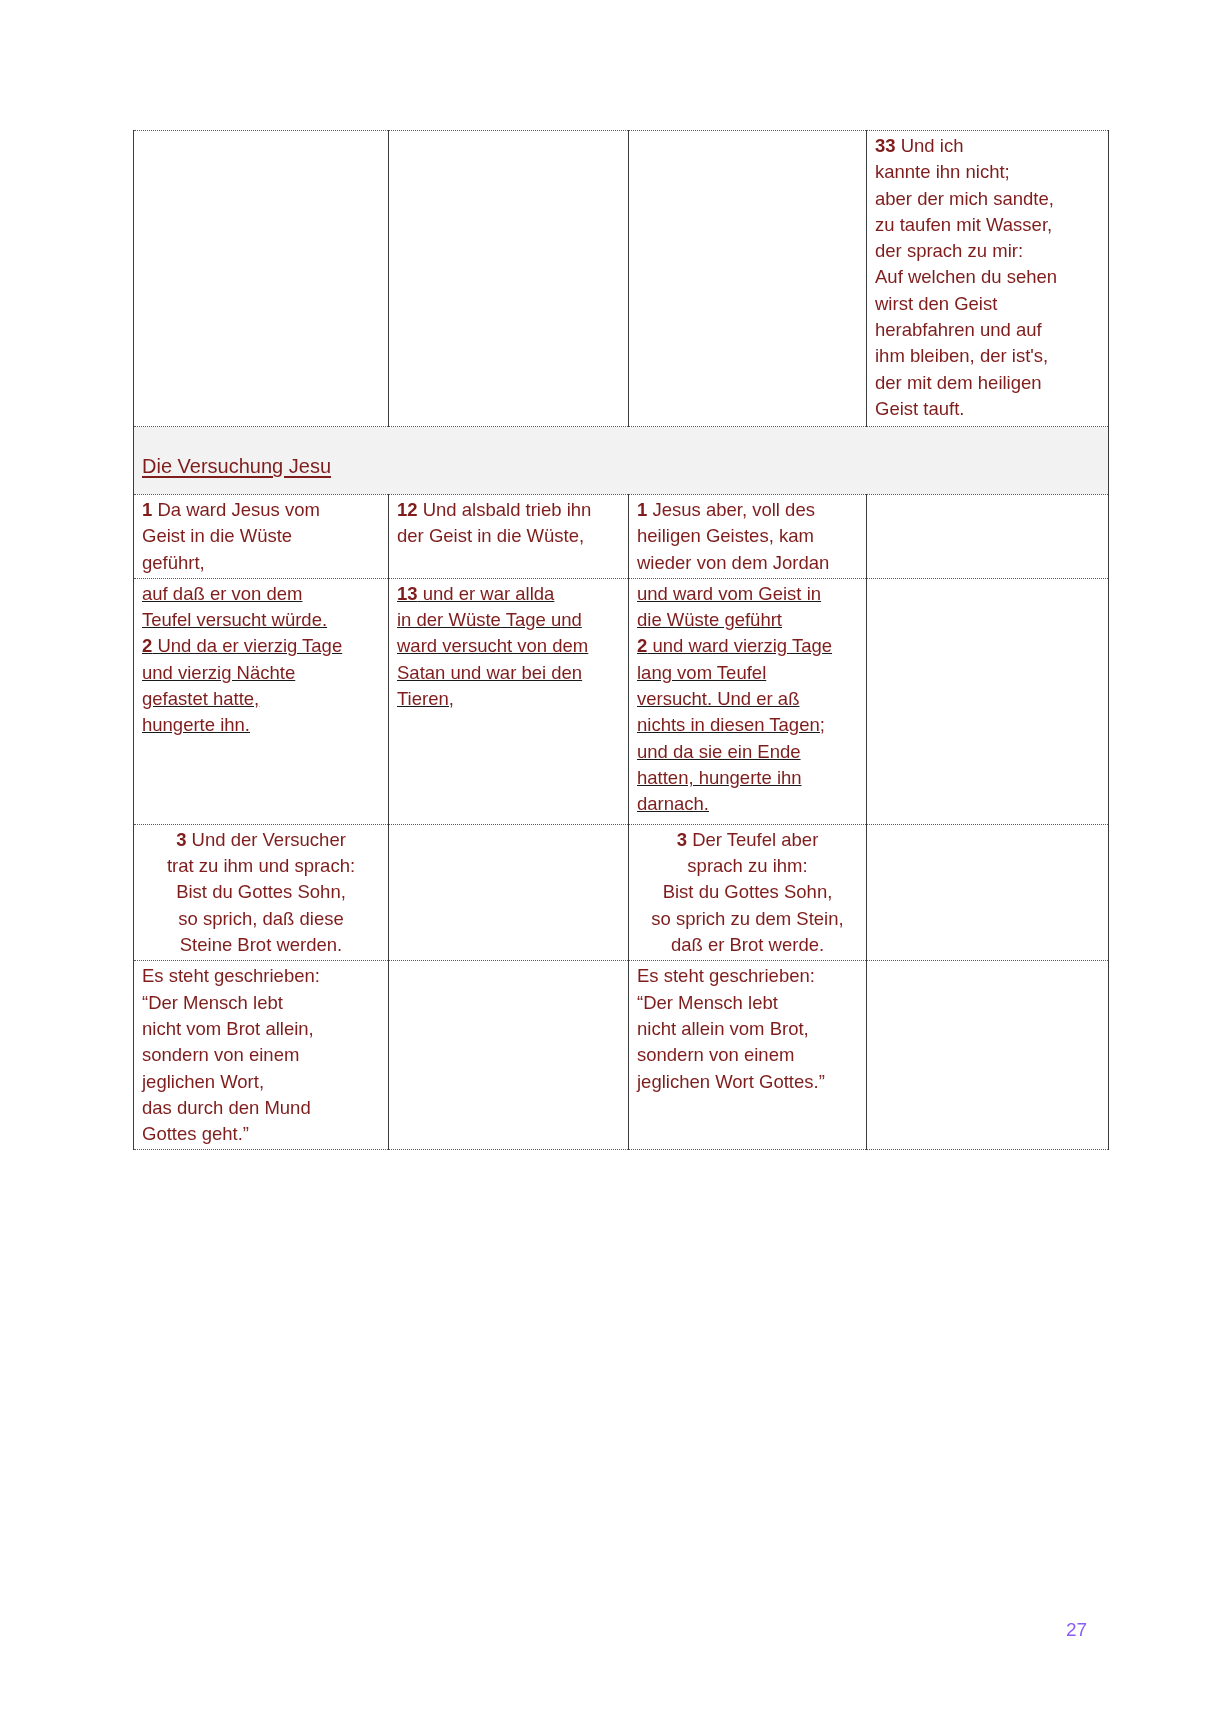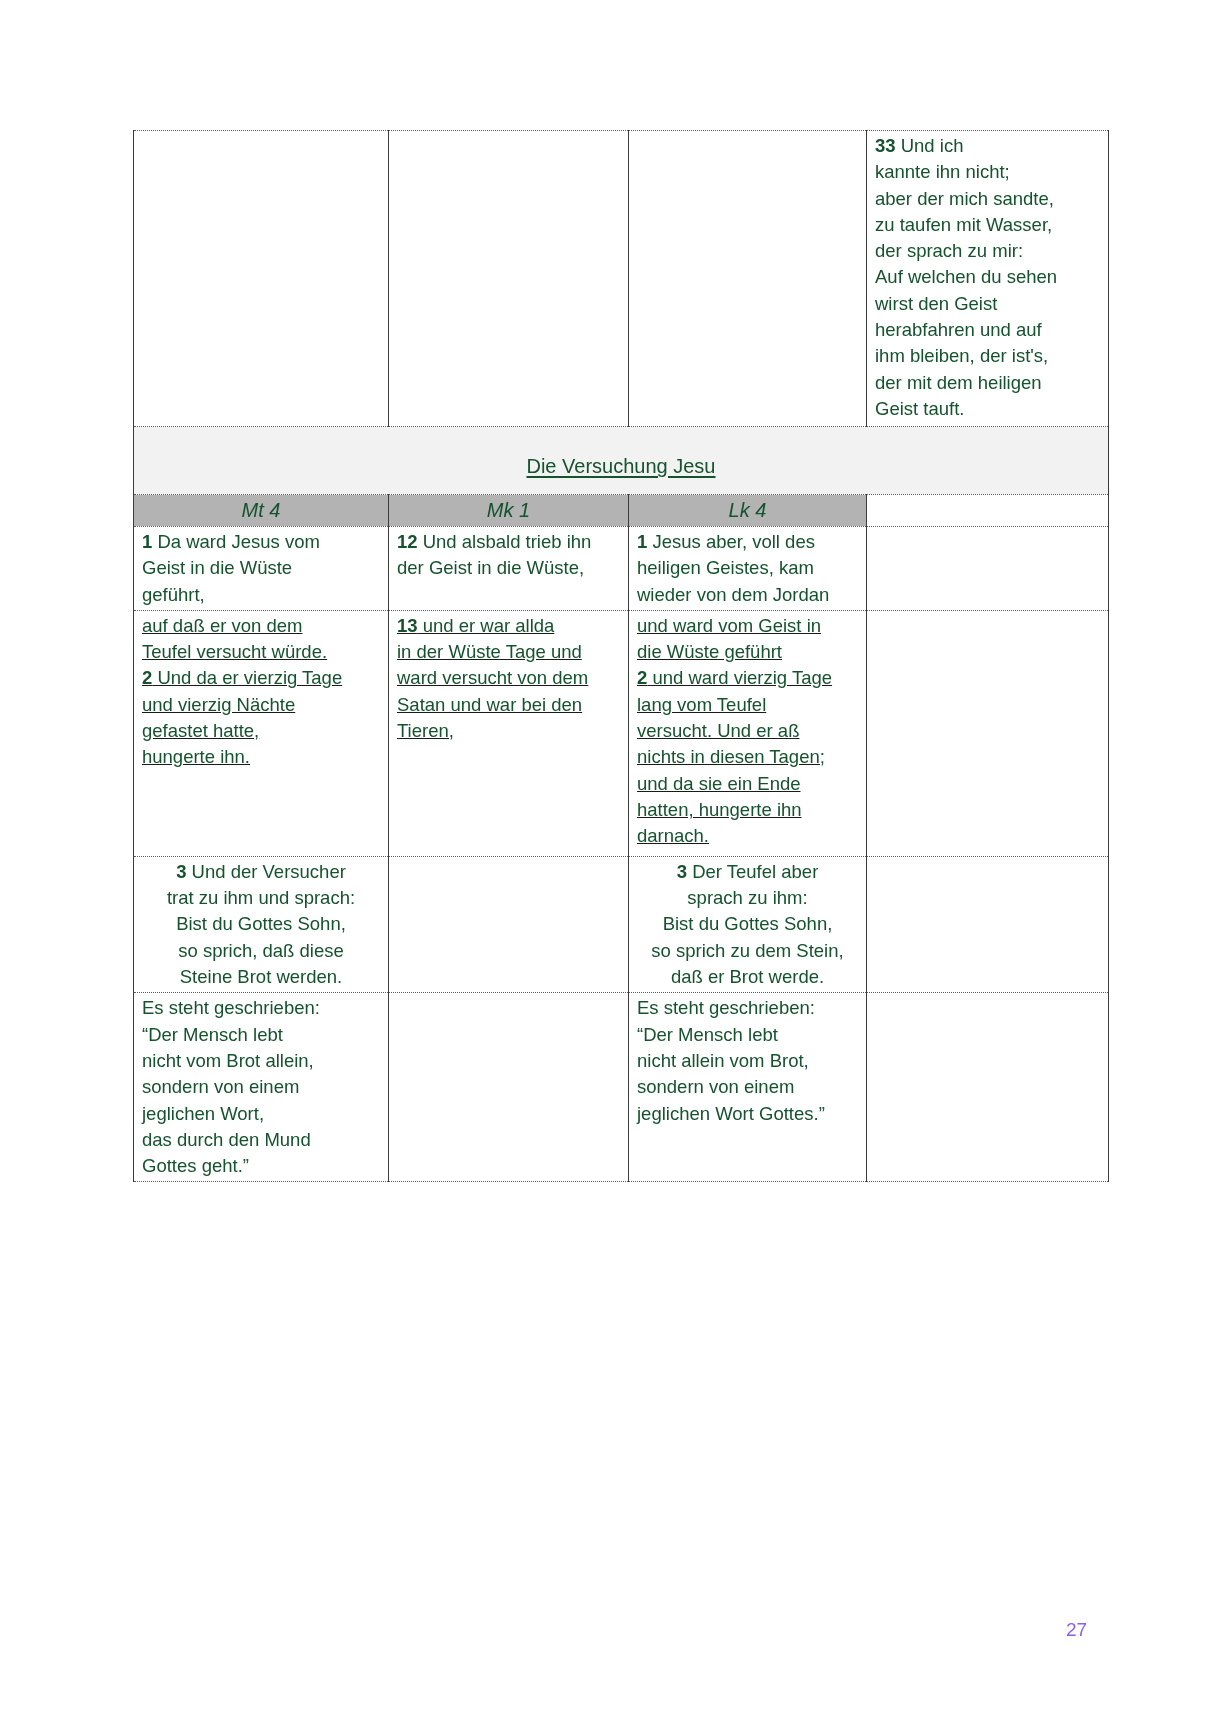--- a/index.html
+++ b/index.html
@@ -20,27 +20,27 @@
   }
   td.cell{
     border-left:1px solid #3c3c3c;
     border-right:1px solid #3c3c3c;
     border-top:1px dotted #5a5a5a;
     border-bottom:1px dotted #5a5a5a;
     vertical-align:top;
     padding:2px 8px 2px 8px;
     font-size:18.5px;
     line-height:26.3px;
-    color:#14532d;
+    color:#7f1d1d;
     overflow:hidden;
   }
   td.cell b{font-weight:700;}
   tr.title-row td.cell{
     background:#f2f2f2;
-    text-align:center;
+    text-align:left;
     vertical-align:middle;
     font-size:20px;
     padding-top:14px;
   }
   .title-text{
     text-decoration:underline;
     text-underline-offset:3px;
   }
   tr.header-row td.cell{
     text-align:center;
@@ -83,26 +83,20 @@
         <td class="cell"></td>
         <td class="cell"></td>
         <td class="cell"></td>
         <td class="cell"><b>33</b> Und ich<br>kannte ihn nicht;<br>aber der mich sandte,<br>zu taufen mit Wasser,<br>der sprach zu mir:<br>Auf welchen du sehen<br>wirst den Geist<br>herabfahren und auf<br>ihm bleiben, der ist's,<br>der mit dem heiligen<br>Geist tauft.</td>
       </tr>
       <tr class="title-row h68">
         <td class="cell" colspan="4">
           <span class="title-text">Die Versuchung Jesu</span>
         </td>
       </tr>
-      <tr class="header-row h32">
-        <td class="cell shaded">Mt 4</td>
-        <td class="cell shaded">Mk 1</td>
-        <td class="cell shaded">Lk 4</td>
-        <td class="cell"></td>
-      </tr>
       <tr class="h77">
         <td class="cell"><b>1</b> Da ward Jesus vom<br>Geist in die Wüste<br>geführt,</td>
         <td class="cell"><b>12</b> Und alsbald trieb ihn<br>der Geist in die Wüste,</td>
         <td class="cell"><b>1</b> Jesus aber, voll des<br>heiligen Geistes, kam<br>wieder von dem Jordan</td>
         <td class="cell"></td>
       </tr>
       <tr class="h246">
         <td class="cell">auf daß er von dem<br>Teufel versucht würde.<br><b>2</b> Und da er vierzig Tage<br>und vierzig Nächte<br>gefastet hatte,<br>hungerte ihn.</td>
         <td class="cell"><b>13</b> und er war allda<br>in der Wüste Tage und<br>ward versucht von dem<br>Satan und war bei den<br>Tieren,</td>
         <td class="cell">und ward vom Geist in<br>die Wüste geführt<br><b>2</b> und ward vierzig Tage<br>lang vom Teufel<br>versucht. Und er aß<br>nichts in diesen Tagen;<br>und da sie ein Ende<br>hatten, hungerte ihn<br>darnach.</td>

